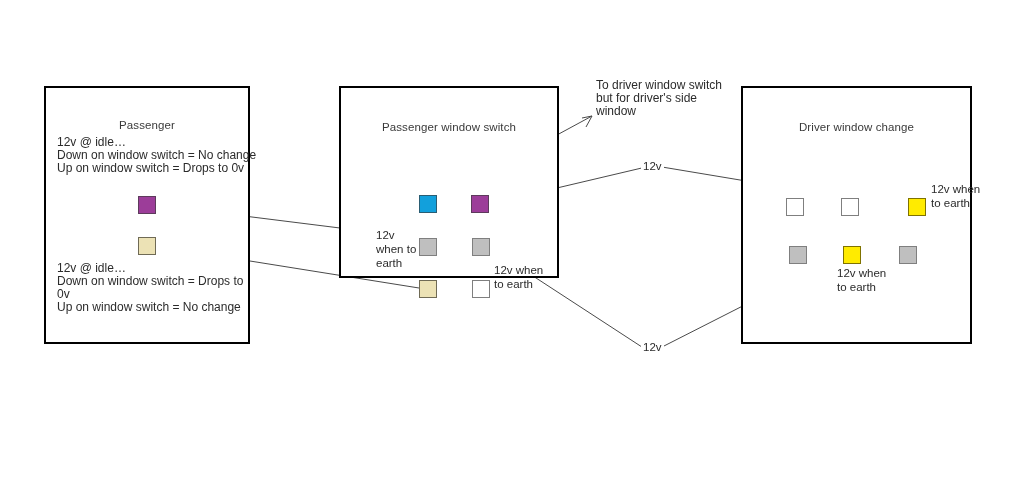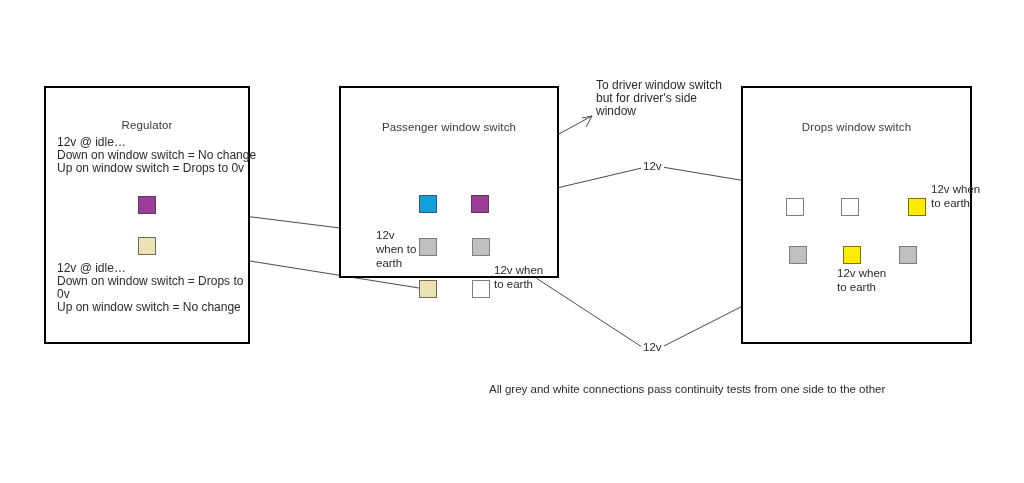--- a/index.html
+++ b/index.html
@@ -101,21 +101,21 @@
     <path class="wire" d="M 489 204 L 646 167"></path>
     <path class="wire" d="M 662 167 L 908 208"></path>
 
     <path class="wire" d="M 490 248 L 645 349"></path>
     <path class="wire" d="M 662 347 L 843 255"></path>
 
     <path class="wire" d="M 777 222 L 812 192"></path>
   </svg>
 
   <div class="panel" style="left:44px; top:86px; width:206px; height:258px;">
-    <div class="panel-title" style="top:31px;">Regulator</div>
+    <div class="panel-title" style="top:31px;">Passenger</div>
   </div>
   <div class="note" style="left:57px; top:136px; width:200px;">12v @ idle…
 Down on window switch = No change
 Up on window switch = Drops to 0v</div>
   <div class="note" style="left:57px; top:262px; width:200px;">12v @ idle…
 Down on window switch = Drops to 0v
 Up on window switch = No change</div>
   <div class="term purple" style="left:138px; top:196px;"></div>
   <div class="term cream" style="left:138px; top:237px;"></div>
 
@@ -129,21 +129,21 @@
   <div class="term cream" style="left:419px; top:280px;"></div>
   <div class="term white" style="left:472px; top:280px;"></div>
   <div class="label" style="left:376px; top:228px; width:46px;">12v
 when to
 earth</div>
   <div class="label" style="left:494px; top:263px; width:50px;">12v
 when to
 earth</div>
 
   <div class="panel" style="left:741px; top:86px; width:231px; height:258px;">
-    <div class="panel-title" style="top:33px;">Drops window switch</div>
+    <div class="panel-title" style="top:33px;">Driver window change</div>
   </div>
   <div class="term white" style="left:786px; top:198px;"></div>
   <div class="term white" style="left:841px; top:198px;"></div>
   <div class="term yellow" style="left:908px; top:198px;"></div>
   <div class="term grey" style="left:789px; top:246px;"></div>
   <div class="term yellow" style="left:843px; top:246px;"></div>
   <div class="term grey" style="left:899px; top:246px;"></div>
   <div class="label" style="left:931px; top:182px; width:60px;">12v
 when to
 earth</div>
@@ -151,15 +151,14 @@
 when to
 earth</div>
 
   <div class="note" style="left:596px; top:79px; width:145px;">To driver window switch
 but for driver's side
 window</div>
 
   <div class="inline-12v" style="left:641px; top:160px;">12v</div>
   <div class="inline-12v" style="left:641px; top:341px;">12v</div>
 
-  <div class="caption" style="left:489px; top:383px;">All grey and white connections pass continuity tests from one side to the other</div>
 
 </div>
 
 </body></html>

